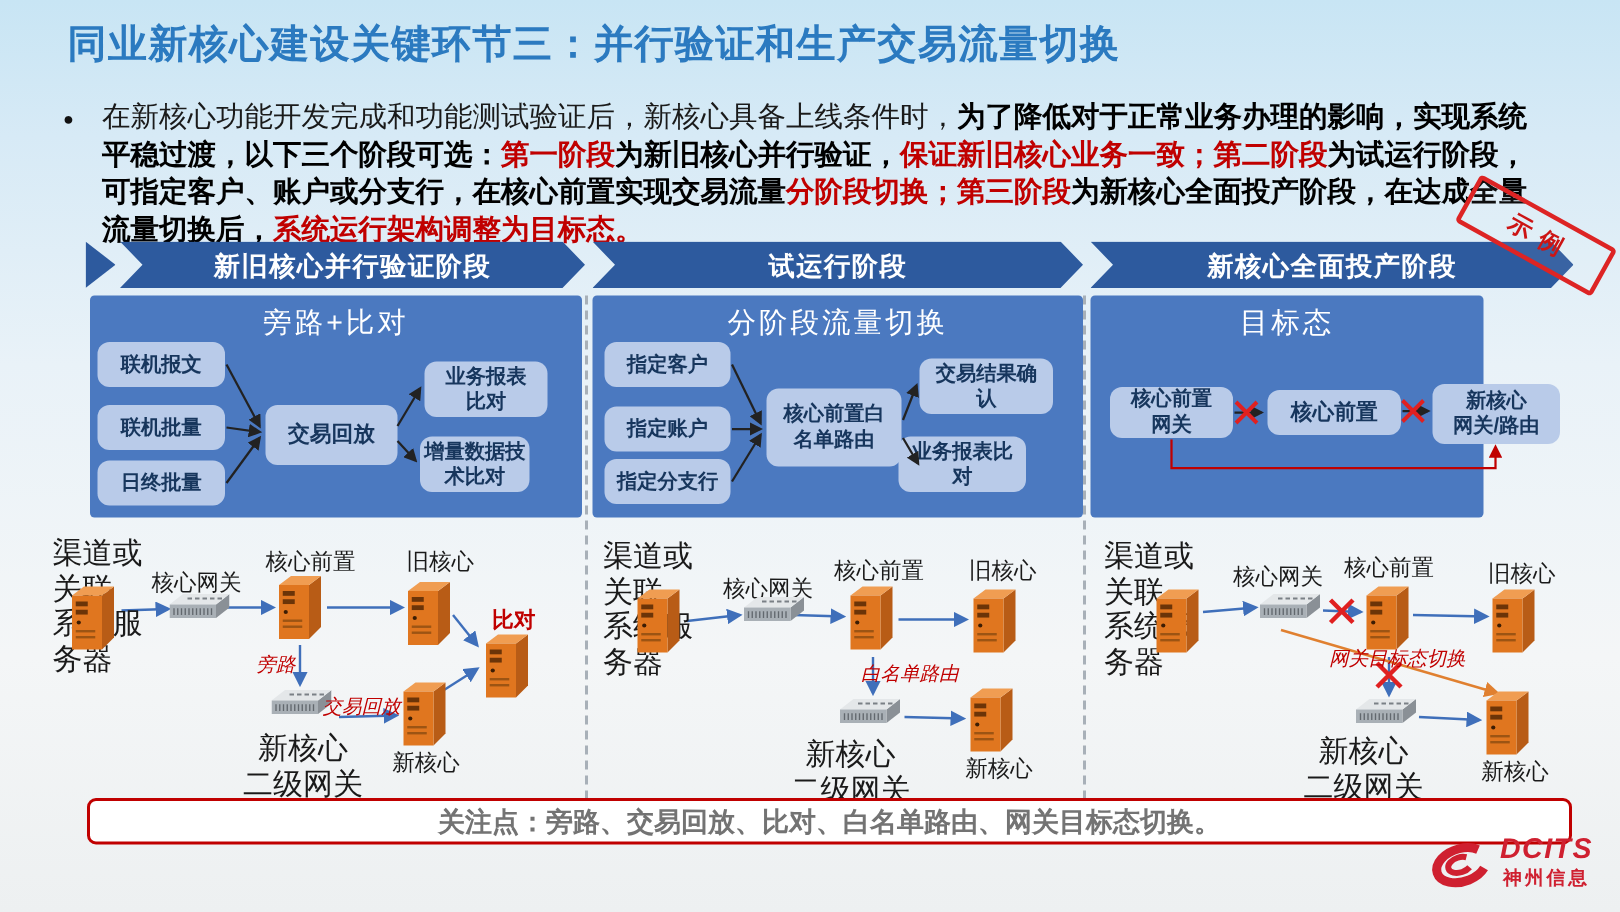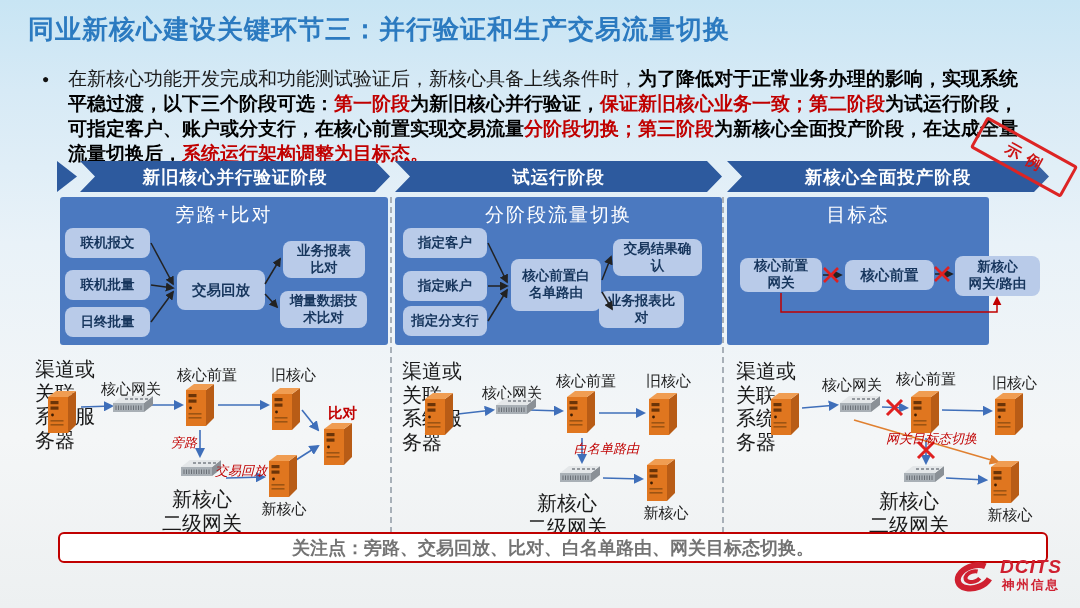--- a/index.html
+++ b/index.html
@@ -1,20 +1,20 @@
 <!DOCTYPE html>
 <html><head>
 <meta charset="utf-8">
 <style>
   html,body{margin:0;padding:0;}
   body{font-family:"Liberation Sans",sans-serif;}
   .slide{position:relative;width:1080px;height:608px;overflow:hidden;
     background:linear-gradient(180deg,#c8e5f4 0%,#d7eaf6 15%,#e9f2f8 40%,#f4f6f7 72%,#edf0f1 100%);}
   .abs{position:absolute;}
-  .title{position:absolute;left:28px;top:12px;margin:0;font-size:26px;font-weight:bold;color:#2b7ac0;letter-spacing:1px;}
+  .title{position:absolute;left:45px;top:12px;margin:0;font-size:26px;font-weight:bold;color:#2b7ac0;letter-spacing:1px;}
   
   .intro{position:absolute;left:40px;top:66px;width:978px;}
   .bullet{position:absolute;left:2px;top:6px;font-size:12px;color:#111;}
   .intro p{margin:0 0 0 28px;font-size:19px;line-height:25px;text-align:justify;color:#1a1a1a;}
   .sg{color:#1a1a1a;}
   .sg.b{font-weight:bold;color:#000;}
   .sg.r{font-weight:bold;color:#c00000;}
   
   .stamp{position:absolute;left:972px;top:139px;width:92px;height:30px;border:3px solid #dd2424;border-radius:3px;
     transform:rotate(29deg);display:flex;align-items:center;justify-content:center;
@@ -118,21 +118,21 @@
   <section class="panel" style="left:60px;width:328px;">
     <div class="ptitle">旁路+比对</div>
     <div class="pbox" style="left:5px;top:31px;width:85px;height:30px;">联机报文</div>
     <div class="pbox" style="left:5px;top:73px;width:85px;height:30px;">联机批量</div>
     <div class="pbox" style="left:5px;top:110px;width:85px;height:30px;">日终批量</div>
     <div class="pbox" style="left:117px;top:73px;width:88px;height:40px;font-size:14.5px;">交易回放</div>
     <div class="pbox" style="left:223px;top:44px;width:82px;height:37px;">
       <span class="ln">业务报表</span>
       <span class="ln">比对</span>
     </div>
-    <div class="pbox" style="left:220px;top:94px;width:87px;height:37px;">
+    <div class="pbox" style="left:220px;top:94px;width:73px;height:37px;">
       <span class="ln">增量数据技</span>
       <span class="ln">术比对</span>
     </div>
     <svg class="overlay" width="328" height="148">
       <g stroke="#222222" stroke-width="1.5" fill="none">
         <path d="M91 46 L113 87" marker-end="url(#mK)"></path>
         <path d="M91 88 L113 91" marker-end="url(#mK)"></path>
         <path d="M91 125 L113 95" marker-end="url(#mK)"></path>
         <path d="M205 87 L220 62" marker-end="url(#mK)"></path>
         <path d="M205 97 L217 110" marker-end="url(#mK)"></path>

